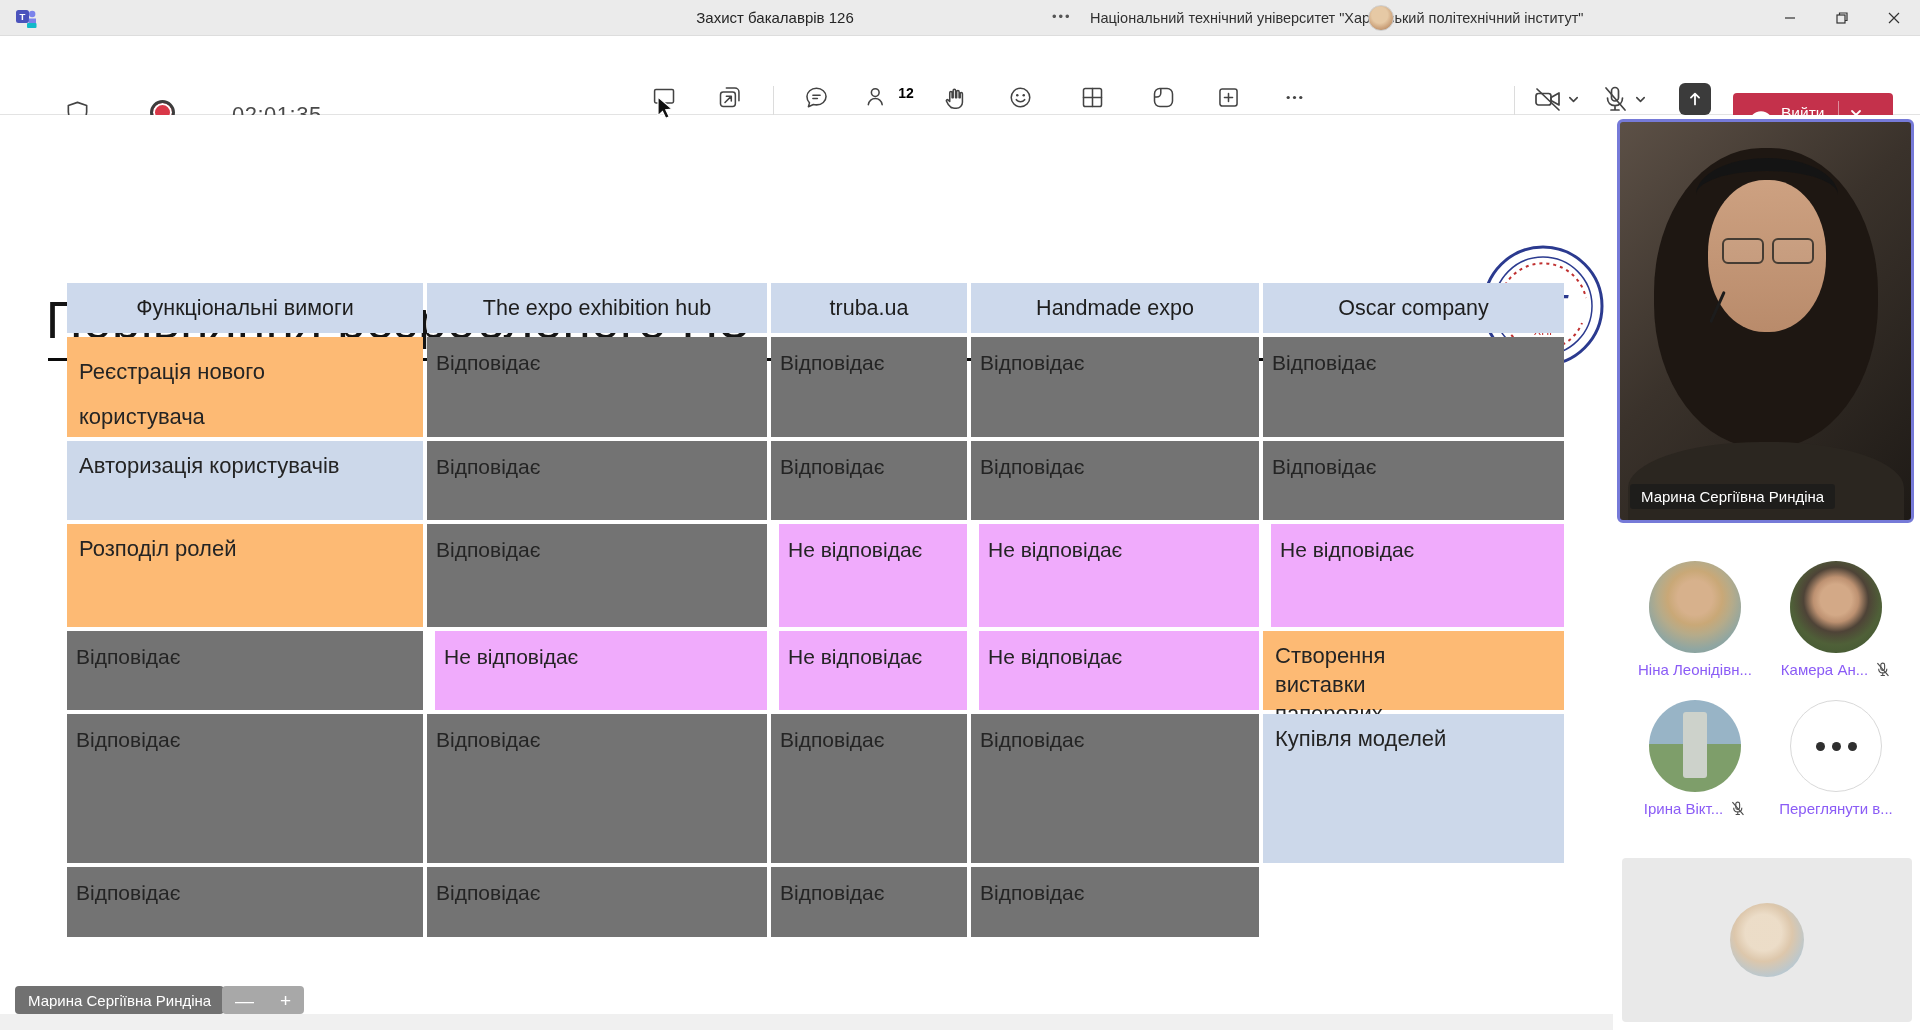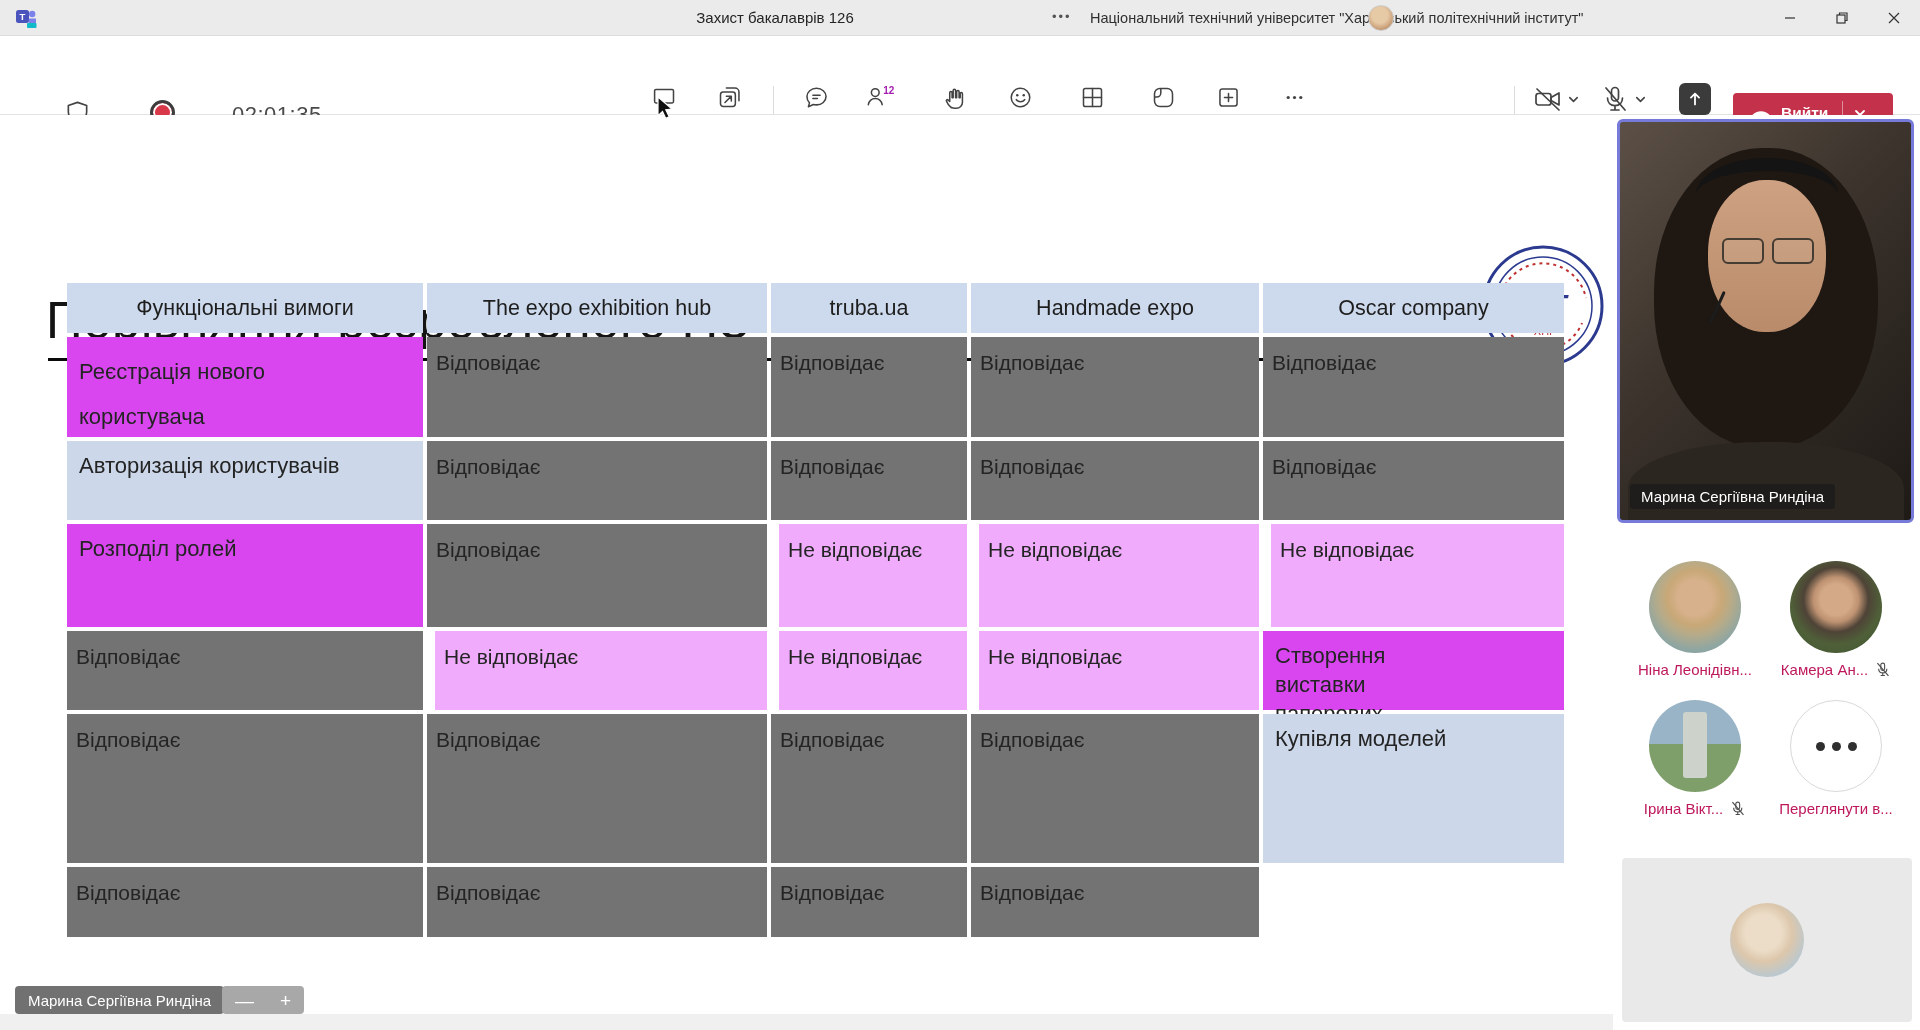--- a/index.html
+++ b/index.html
@@ -31,56 +31,56 @@
   .recdot { position:absolute; left:150px; top:64px; width:25px; height:25px; border-radius:50%;
     border:3px solid #3d3d3d; background:#d93848; box-shadow:inset 0 0 0 2px #fff; }
   .timer { position:absolute; left:232px; top:66px; font-size:22px; color:#4a4a4a; letter-spacing:0.5px; }
 
   .tb-center { position:absolute; left:638px; top:48px; display:flex; align-items:flex-start; gap:13px; }
   .tb-btn { display:flex; flex-direction:column; align-items:center; gap:4px; min-width:52px; cursor:pointer; }
   .tb-btn svg { width:27px; height:27px; }
   .tb-btn .ic { position:relative; height:27px; display:flex; align-items:center; }
   .tb-label { font-size:11px; color:#424242; white-space:nowrap; }
   .tb-div { width:1px; height:48px; background:#dcdcdc; margin:2px 4px 0 4px; }
-  .count12 { position:absolute; left:19px; top:1px; font-size:10px; color:#a21caf; font-weight:bold; }
+  .count12 { position:absolute; left:34px; top:1px; font-size:14px; color:#000000; font-weight:bold; }
 
   .tb-devices { position:absolute; right:196px; top:48px; display:flex; align-items:flex-start; gap:14px; }
   .dev { display:flex; flex-direction:column; align-items:center; gap:4px; cursor:pointer; }
   .dev-row { display:flex; align-items:center; gap:4px; height:30px; }
   .dev-row svg.big { width:30px; height:30px; }
   .chev { width:13px; height:13px; }
   .sharebox { width:32px; height:32px; background:#3b3b3b; border-radius:6px;
     display:flex; align-items:center; justify-content:center; }
   .sharebox svg { width:18px; height:18px; }
 
   .leave-btn { position:absolute; right:27px; top:57px; width:160px; height:40px;
     background:#c4314b; border-radius:4px; display:flex; align-items:center; color:#fff; cursor:pointer; }
   .leave-btn .ph { margin-left:16px; width:24px; height:24px; }
-  .leave-btn .lbl { font-size:15.5px; font-weight:bold; margin-left:8px; }
+  .leave-btn .lbl { font-size:15.5px; font-weight:normal; margin-left:8px; }
   .leave-btn .vdiv { width:1px; height:24px; background:rgba(255,255,255,.45); margin-left:14px; }
   .leave-btn .lv-chev { margin-left:10px; width:14px; height:14px; }
 
   .cursor-overlay { position:absolute; left:656px; top:60px; width:20px; height:26px; z-index:50; }
 
   
   .slide { position:absolute; left:0; top:115px; width:1613px; height:915px; background:#fff; }
   .slide-title { position:absolute; left:46px; top:176px; font-size:51px; color:#141414;
     letter-spacing:0.5px; white-space:nowrap; }
   .slide-underline { position:absolute; left:48px; top:243px; width:1424px; height:2.5px; background:#0a0a0a; }
   .slide-logo { position:absolute; left:1480px; top:128px; width:126px; height:126px; }
   .bottom-strip { position:absolute; left:0; top:899px; width:1613px; height:16px; background:#f0f0f0; }
 
   .cmp-table { position:absolute; left:67px; top:168px; display:grid;
     grid-template-columns:356px 340px 196px 288px 301px;
     grid-template-rows:50px 100px 79px 103px 79px 149px 70px;
     gap:4px; color:#242424; }
   .th { background:#cdd9ec; display:flex; align-items:center; justify-content:center;
     font-size:21.5px; color:#1e1e1e; text-align:center; }
   .lab { font-size:22px; padding:10px 12px 0 12px; line-height:1.32; }
-  .lab.lit { background:#d946ef; }
+  .lab.lit { background:#fdba74; }
   .lab.alt { background:#ccd8ea; }
   .lab.sp1 { line-height:2.05; padding-top:12px; padding-right:70px; }
   .lab.sp2 { padding-right:20px; }
   .lab.sp4 { padding-right:110px; }
   .lab.sp5 { padding-right:130px; }
   .cell { font-size:21px; padding:14px 8px 0 9px; }
   .ok { background:#737373; }
   .no { background:#f0abfc;margin-left:8px; }
 
   .name-pill { position:absolute; left:15px; top:871px; height:28px; background:#717171;
@@ -104,21 +104,21 @@
   .mv-glass div { flex:1; border:2.5px solid #453c33; border-radius:6px; background:rgba(255,255,255,.07); }
   .mv-mic { position:absolute; left:96px; top:168px; width:3px; height:34px; background:#1c1c1c;
     transform:rotate(24deg); border-radius:2px; }
   .mv-shoulders { position:absolute; left:8px; bottom:-18px; width:276px; height:96px;
     border-radius:48% 48% 0 0; background:#2b2620; }
   .mv-badge { position:absolute; left:10px; bottom:11px; background:rgba(25,25,25,.66); color:#fff;
     font-size:15px; padding:4px 11px; border-radius:3px; white-space:nowrap; }
 
   .participant { position:absolute; width:140px; display:flex; flex-direction:column; align-items:center; }
   .pv { width:92px; height:92px; border-radius:50%; }
-  .p-name { margin-top:8px; font-size:15px; color:#be185d; display:flex; align-items:center;
+  .p-name { margin-top:8px; font-size:15px; color:#8b5cf6; display:flex; align-items:center;
     gap:6px; white-space:nowrap; }
   .p-name svg { width:17px; height:17px; flex:none; }
   .av-nina { background:radial-gradient(circle at 50% 40%,#d7b18c 0 24%,#c9a877 38%,#b5ab8a 52%,#8fa6a2 72%,#7e9a96 100%); }
   .av-danylo { background:radial-gradient(circle at 50% 42%,#d3a987 0 22%,#bd9171 32%,#4e4337 46%,#4f6038 64%,#3d5530 100%); }
   .av-iryna { background:linear-gradient(#98b4c6 0 48%,#7e9e6a 48% 100%); position:relative; overflow:hidden; }
   .av-iryna::after { content:""; position:absolute; left:34px; top:12px; width:24px; height:66px;
     background:#cdd2cb; border-radius:3px; }
   .av-more { background:#fff; border:1.5px solid #d9d9d9; display:flex; align-items:center;
     justify-content:center; gap:7px; }
   .av-more i { width:9px; height:9px; border-radius:50%; background:#2f2f2f; }

